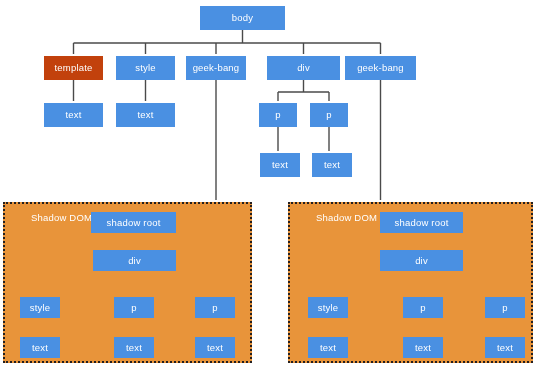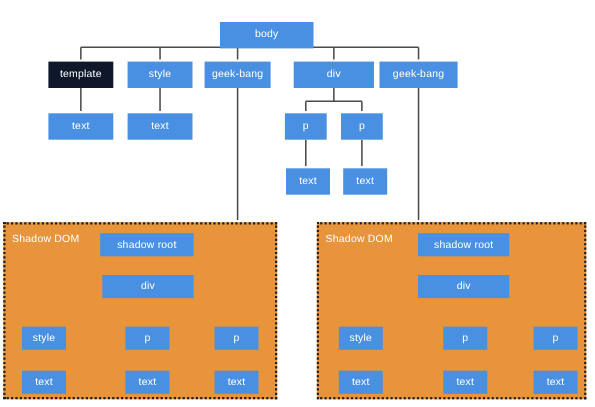--- a/index.html
+++ b/index.html
@@ -39,20 +39,21 @@
     background: #e8943a;
     border: 2px dotted #231f20;
     box-sizing: border-box;
   }
   .panel-label {
     position: absolute;
     color: #ffffff;
     font-size: 9.5px;
     letter-spacing: 0.2px;
     white-space: nowrap;
+    margin-left: 20px;
   }
   svg.edges {
     position: absolute;
     left: 0;
     top: 0;
     width: 541px;
     height: 370px;
     pointer-events: none;
   }
   svg.edges line, svg.edges path, svg.edges polyline {
@@ -127,23 +128,23 @@
     </g>
   </svg>
 
   <div class="panel" id="panel-left" style="left: 3px; top: 202px; width: 249px; height: 161px; background: rgb(232, 148, 58); border-color: rgb(35, 31, 32);">
     <span class="panel-label" style="left: 6px; top: 8px;">Shadow DOM</span>
   </div>
   <div class="panel" id="panel-right" style="left: 288px; top: 202px; width: 245px; height: 161px; background: rgb(232, 148, 58); border-color: rgb(35, 31, 32);">
     <span class="panel-label" style="left: 6px; top: 8px;">Shadow DOM</span>
   </div>
 
-  <div class="node" id="n-root" style="left: 200px; top: 20px; width: 85px; height: 24px; background: rgb(74, 144, 226); color: rgb(255, 255, 255);">body</div>
+  <div class="node" id="n-root" style="left: 200px; top: 6px; width: 85px; height: 24px; background: rgb(74, 144, 226); color: rgb(255, 255, 255);">body</div>
 
-  <div class="node" id="n-l2-0" style="left: 44px; top: 56px; width: 59px; height: 24px; background: #0f172a; color: rgb(255, 255, 255);">template</div>
+  <div class="node" id="n-l2-0" style="left: 44px; top: 56px; width: 59px; height: 24px; background: #c2410c; color: rgb(255, 255, 255);">template</div>
   <div class="node" id="n-l2-1" style="left: 116px; top: 56px; width: 59px; height: 24px; background: rgb(74, 144, 226); color: rgb(255, 255, 255);">style</div>
   <div class="node" id="n-l2-2" style="left: 186px; top: 56px; width: 60px; height: 24px; background: rgb(74, 144, 226); color: rgb(255, 255, 255);">geek-bang</div>
   <div class="node" id="n-l2-3" style="left: 267px; top: 56px; width: 73px; height: 24px; background: rgb(74, 144, 226); color: rgb(255, 255, 255);">div</div>
   <div class="node" id="n-l2-4" style="left: 345px; top: 56px; width: 71px; height: 24px; background: rgb(74, 144, 226); color: rgb(255, 255, 255);">geek-bang</div>
 
   <div class="node" id="n-l3-0" style="left: 44px; top: 103px; width: 59px; height: 24px; background: rgb(74, 144, 226); color: rgb(255, 255, 255);">text</div>
   <div class="node" id="n-l3-1" style="left: 116px; top: 103px; width: 59px; height: 24px; background: rgb(74, 144, 226); color: rgb(255, 255, 255);">text</div>
   <div class="node" id="n-l3-2" style="left: 259px; top: 103px; width: 38px; height: 24px; background: rgb(74, 144, 226); color: rgb(255, 255, 255);">p</div>
   <div class="node" id="n-l3-3" style="left: 310px; top: 103px; width: 38px; height: 24px; background: rgb(74, 144, 226); color: rgb(255, 255, 255);">p</div>
 

